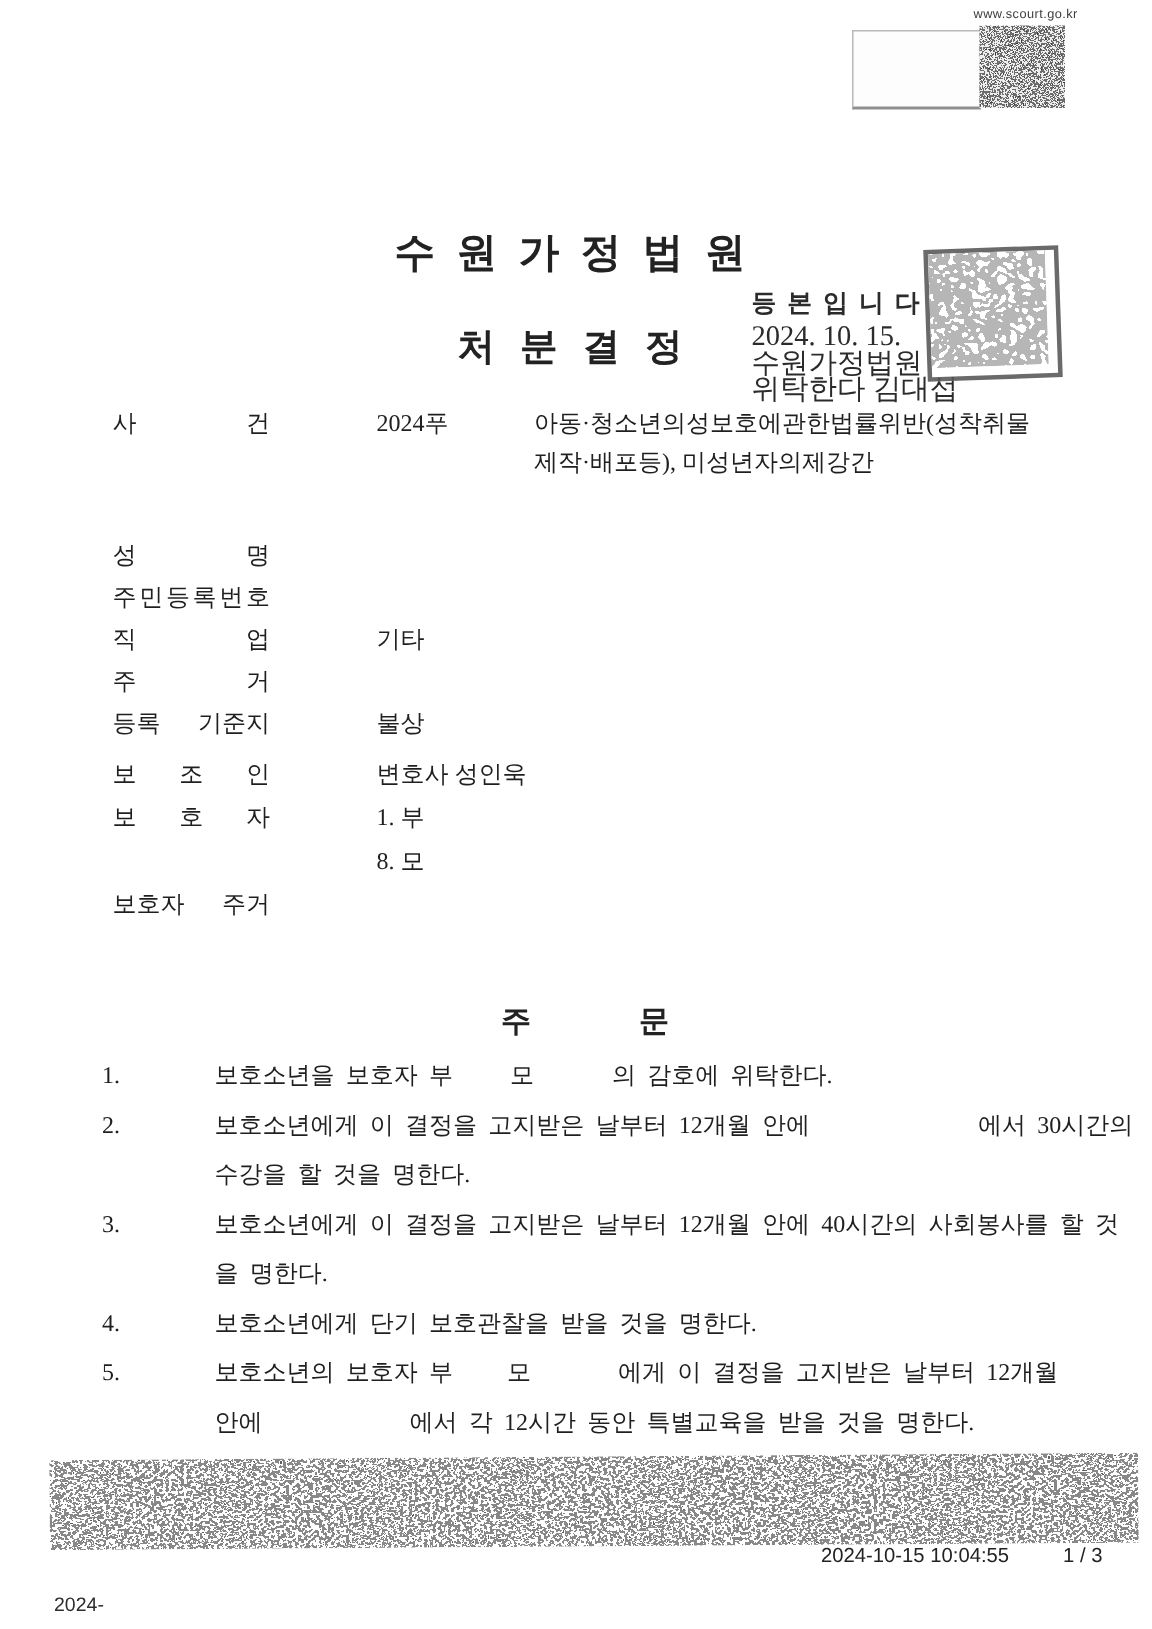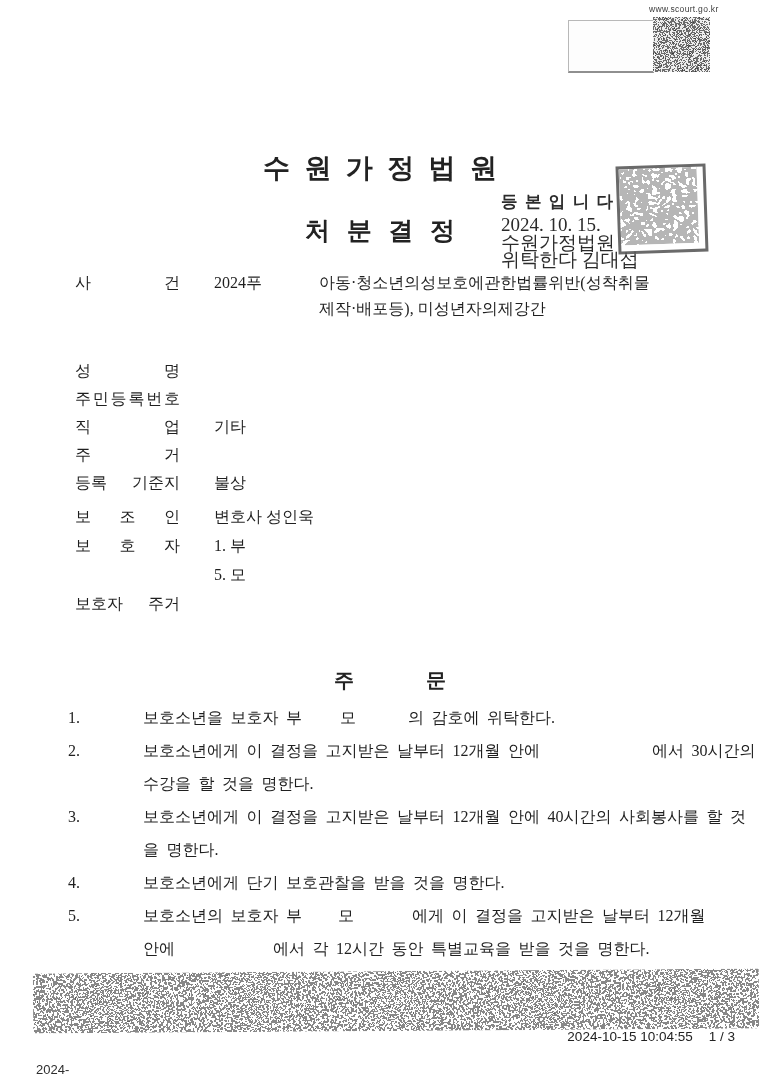--- a/index.html
+++ b/index.html
@@ -39,41 +39,41 @@
   
   .fields{position:absolute;left:75px;top:270px;width:660px;font-size:16px;}
   .field-row{line-height:26px;margin-bottom:2px;white-space:nowrap;}
   .field-row-case{margin-bottom:36px;}
   .row-gap-lg{margin-top:8px;}
   .row-gap-sm{margin-top:3px;}
   .f-label{
     display:inline-flex;justify-content:space-between;width:105px;vertical-align:top;
   }
   .f-label:empty{display:inline-block;}
-  .f-value{display:inline-block;margin-left:34px;vertical-align:top;width:105px;}
+  .f-value{display:inline-block;margin-left:71px;vertical-align:top;width:105px;}
   .f-desc{display:inline-block;vertical-align:top;width:390px;}
   .f-desc div{line-height:26px;}
   
   .jumun{
     position:absolute;top:667px;left:0;right:0;margin:0 auto;width:112px;
     display:flex;justify-content:space-between;font-size:20px;font-weight:600;color:#222;
     transform:translateX(6px);
   }
   .order{position:absolute;left:68px;top:701px;width:654px;font-size:16px;}
   .order-item{position:relative;padding-left:27px;word-spacing:3.5px;}
   .o-num{position:absolute;left:0;top:0;line-height:33px;}
   .o-line{line-height:33px;white-space:nowrap;margin-left:48px;}
   .o-gap{display:inline-block;height:1px;}
   
   .footer-left{
     position:absolute;left:36px;top:1062px;font-family:"Liberation Sans","DejaVu Sans",sans-serif;
     font-size:13px;color:#2e2e2e;z-index:5;
   }
   .footer-right{
-    position:absolute;right:33px;top:1029px;display:flex;gap:16px;z-index:5;
+    position:absolute;right:33px;top:1029px;display:flex;gap:36px;z-index:5;
     font-family:"Liberation Sans","DejaVu Sans",sans-serif;font-size:13.5px;color:#222;
   }
 </style>
 </head>
 <body>
 
 <div class="site-url">www.scourt.go.kr</div>
 <div class="copy-box"></div>
 <div class="noise-top">
   <svg width="57" height="55">
@@ -167,21 +167,21 @@
     <div class="field-row row-gap-lg"><span class="f-label">
         <span>보</span>
         <span>조</span>
         <span>인</span>
       </span><span class="f-value">변호사 성인욱</span></div>
     <div class="field-row row-gap-sm"><span class="f-label">
         <span>보</span>
         <span>호</span>
         <span>자</span>
       </span><span class="f-value">1. 부</span></div>
-    <div class="field-row row-gap-sm"><span class="f-label"></span><span class="f-value">5. 모</span></div>
+    <div class="field-row row-gap-sm"><span class="f-label"></span><span class="f-value">8. 모</span></div>
     <div class="field-row row-gap-sm"><span class="f-label">
         <span>보호자</span>
         <span>주거</span>
       </span><span class="f-value"></span></div>
   </div>
 
 <div class="jumun">
     <span>주</span>
     <span>문</span>
   </div>

